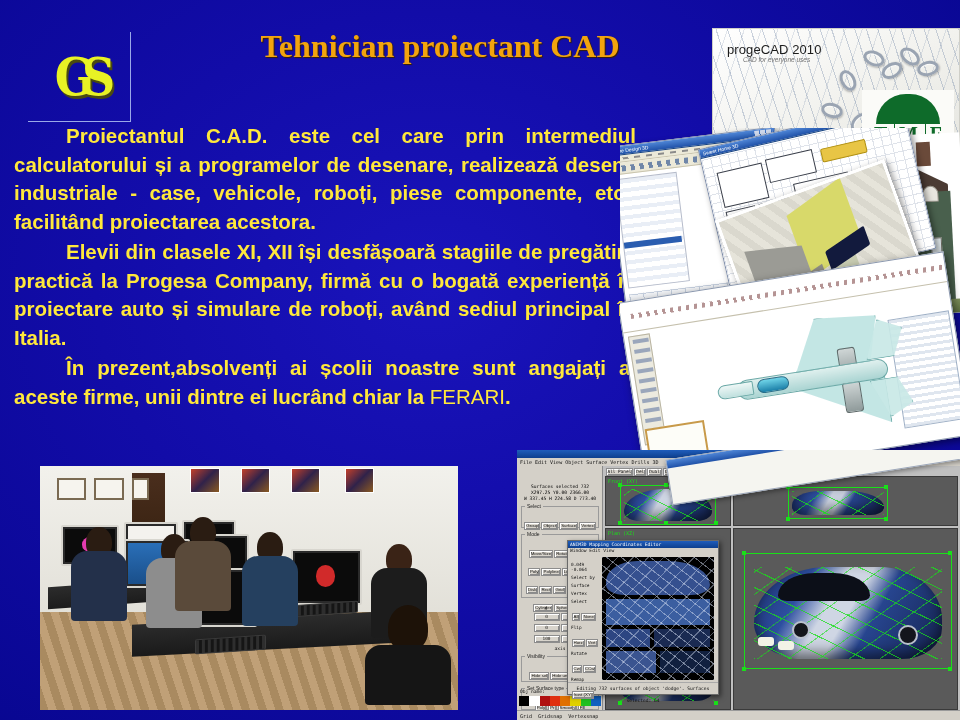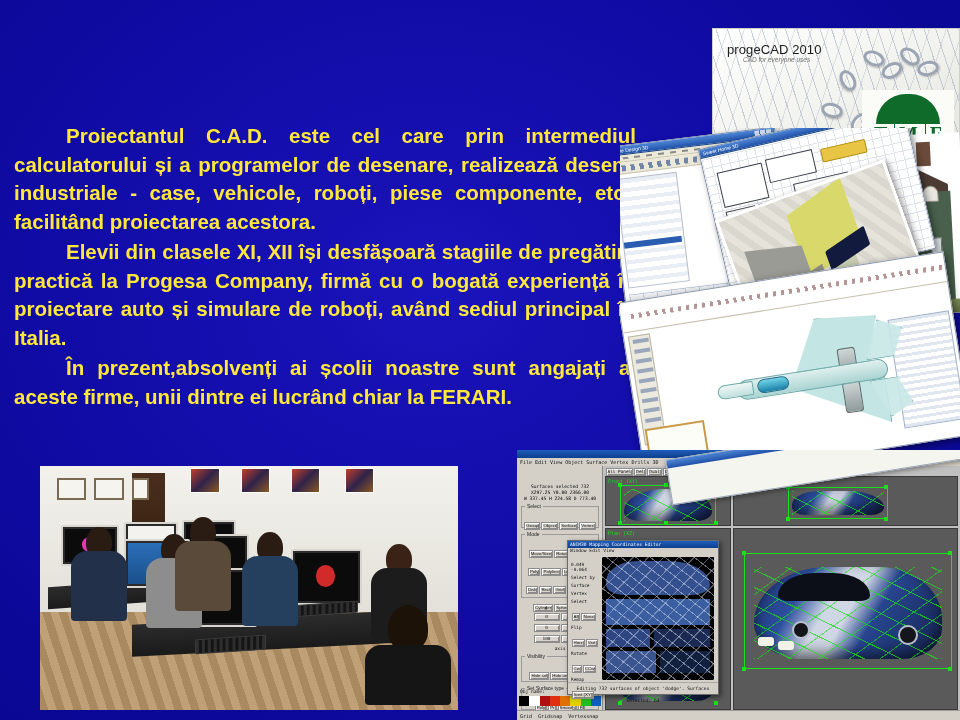--- a/index.html
+++ b/index.html
@@ -52,21 +52,21 @@
     position:absolute; left:14px; top:122px; width:622px;
     color:#ffe83b;
     font-family:"Liberation Sans", sans-serif;
     font-size:20.5px; line-height:28.5px;
     font-weight:600;
     text-align:justify;
   }
   .body-text p { text-indent:52px; margin:0 0 2px 0; }
   .body-text p:last-child { margin-bottom:0; }
   .body-text p.j { text-align:justify; text-align-last:left; }
-  .bold-ferari { font-weight:bold; }
+  .bold-ferari { font-weight:normal; }
 
   
   .shot { position:absolute; overflow:hidden; }
 
   
   #progecad {
     left:712px; top:28px; width:248px; height:120px;
     background:#f4f4f2;
     border:1px solid #cfcfc8;
   }
@@ -423,21 +423,25 @@
     background:#f5f5f0; border:1px solid #9aa5b8; transform:rotate(-9deg);
     box-shadow:0 2px 5px rgba(0,0,0,.4);
   }
   #carcad .skewwin .bar { height:8px; background:linear-gradient(#4f86d6,#1f51a8); }
 </style>
 </head>
 <body>
 
 <div id="slide">
 
-
+  <div class="logo-box">
+    <span class="logo-glyph">GS</span>
+  </div>
+
+  <div class="title1">Tehnician proiectant CAD</div>
 
   <div class="body-text">
     <p class="j">Proiectantul C.A.D. este cel care prin intermediul calculatorului și a programelor de desenare, realizează desene industriale - case, vehicole, roboți, piese componente, etc., facilitând proiectarea acestora.</p>
     <p class="j">Elevii din clasele XI, XII își desfășoară stagiile de pregătire practică la Progesa Company, firmă cu o bogată experiență în proiectare auto și simulare de roboți, având sediul principal în Italia.</p>
     <p class="j"><span>În prezent,absolvenți ai școlii noastre sunt angajați ai aceste firme, unii dintre ei lucrând chiar la </span><span class="bold-ferari">FERARI</span><span>.</span></p>
   </div>
 
   <div class="shot" id="progecad">
     <div class="pc-sky"></div>
     <div class="wire"></div>

